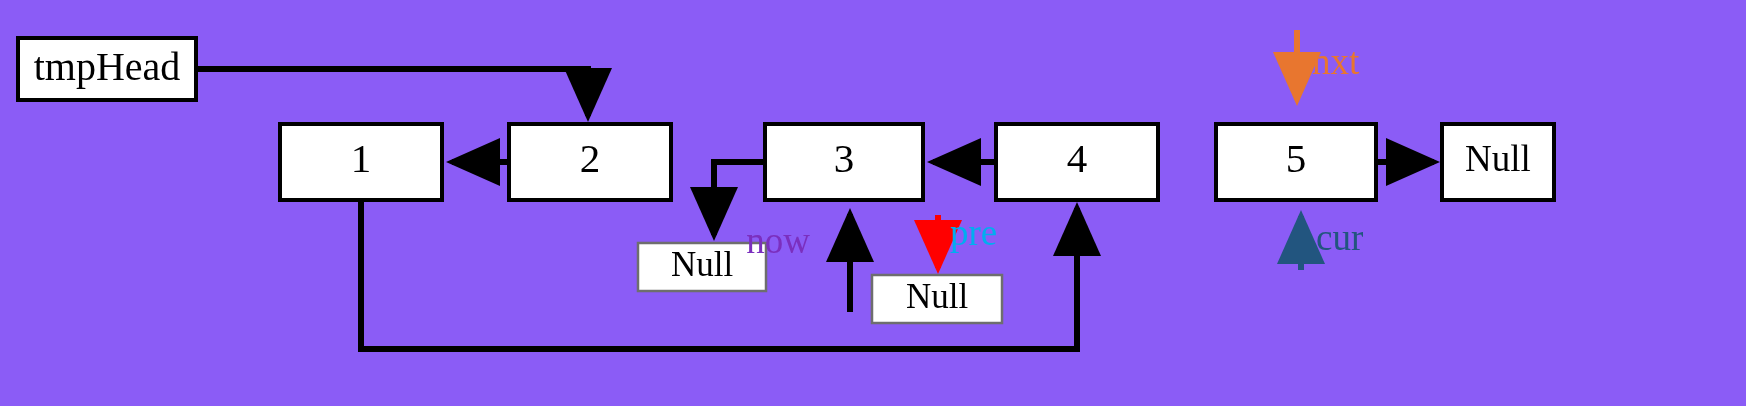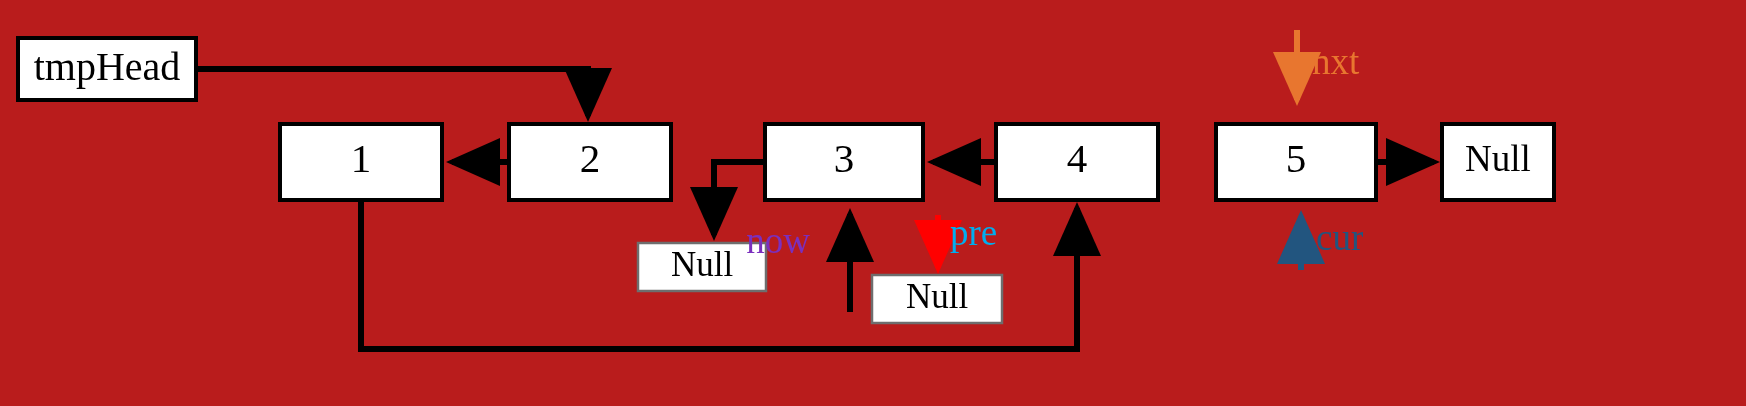--- a/index.html
+++ b/index.html
@@ -7,21 +7,21 @@
     padding: 0;
     background: #ffffff;
   }
   body {
     font-family: "Liberation Serif", "DejaVu Serif", serif;
   }
   #diagram-root {
     position: relative;
     width: 1746px;
     height: 406px;
-    background: #b91c1c;
+    background: #8b5cf6;
     overflow: hidden;
   }
   svg.canvas {
     position: absolute;
     left: 0;
     top: 0;
     width: 1746px;
     height: 406px;
     display: block;
   }

